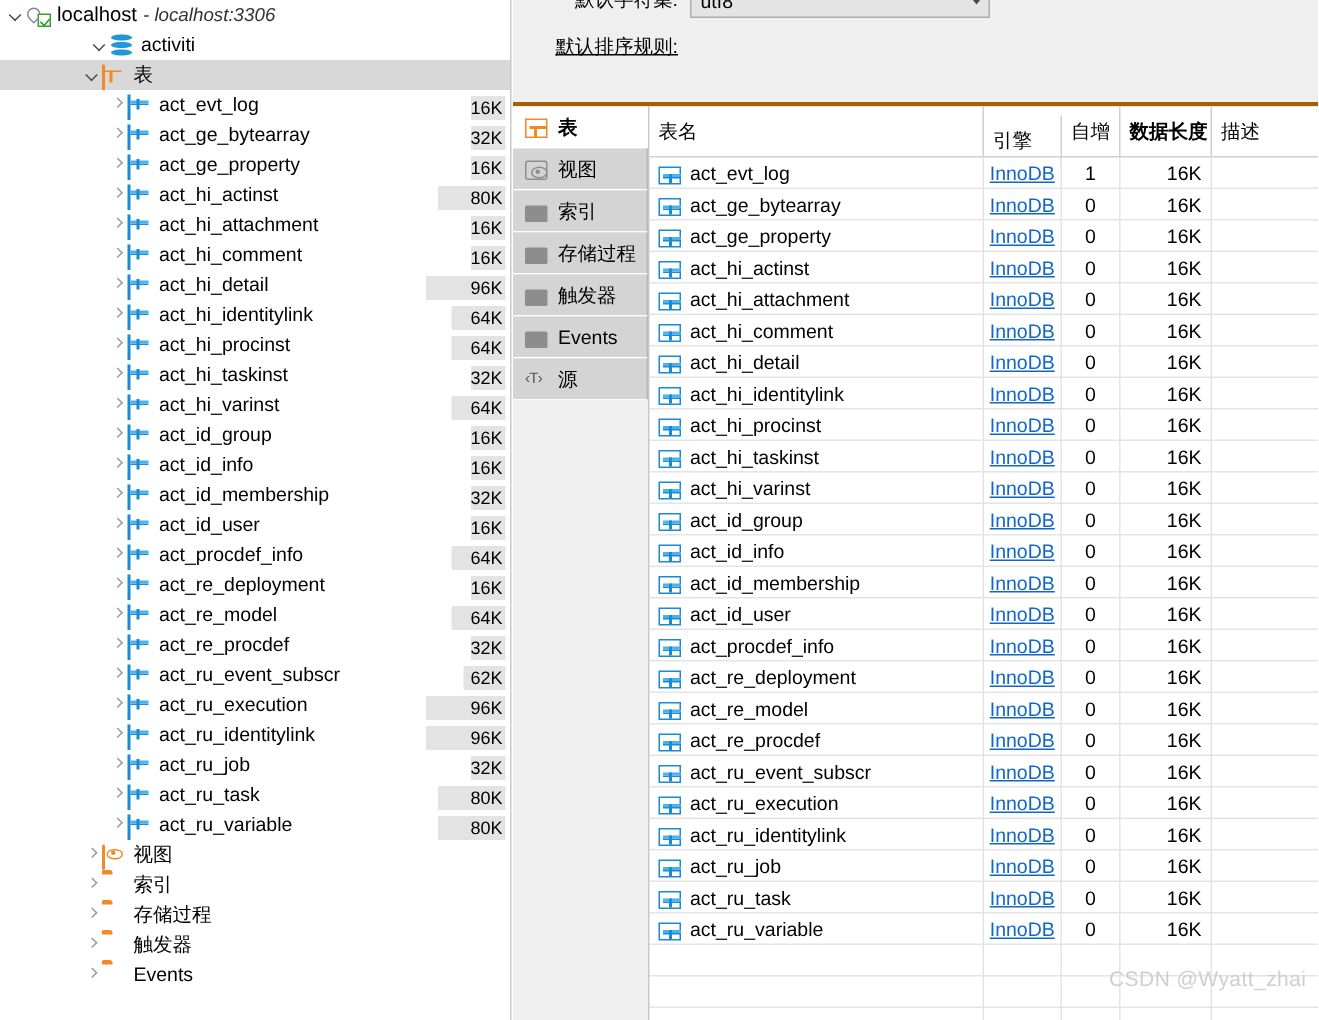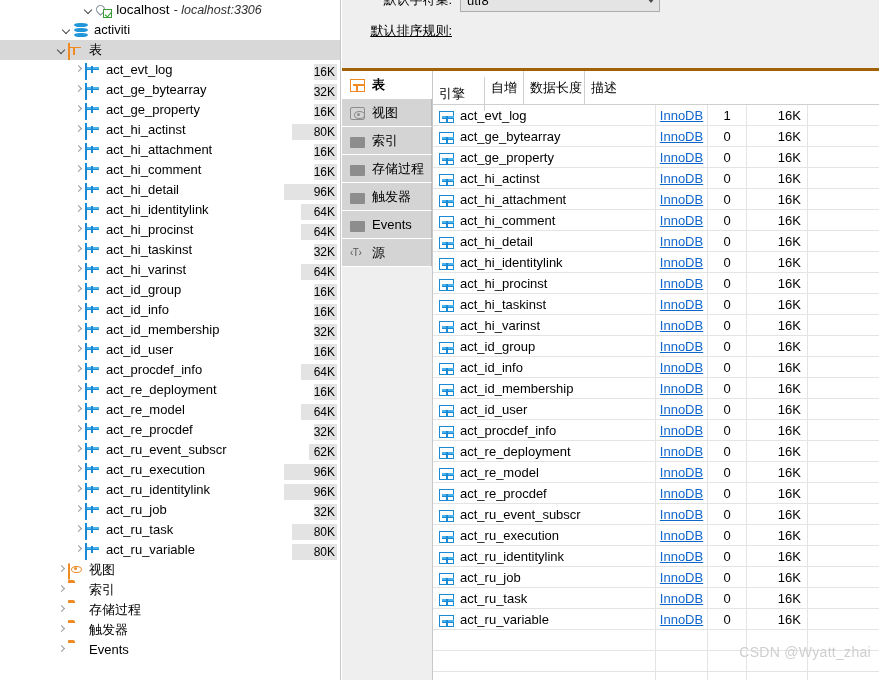--- a/index.html
+++ b/index.html
@@ -367,21 +367,21 @@
     align-items: center;
   }
   .gc.c-name  { width: 223px; }
   .gc.c-eng   { width: 52px; justify-content: center; }
   .gc.c-auto  { width: 39px; justify-content: center; }
   .gc.c-len   { width: 61px; justify-content: flex-end; }
   .gc.c-desc  { width: 64px; border-right: none; }
   .gh.c-name  { width: 223px; }
   .gh.c-eng   { width: 52px; margin-top: 12px; }
   .gh.c-auto  { width: 39px; }
-  .gh.c-len   { width: 61px; }
+  .gh.c-len   { width: 61px; font-weight: bold; }
   .gh.c-desc  { width: 64px; border-right: none; }
   .gc .ic-table { margin-right: 6px; flex: 0 0 15px; position: relative; }
   .eng-link {
     color: #1166cc;
     text-decoration: underline;
     font-size: 13px;
   }
   #watermark {
     position: absolute;
     right: 8px; bottom: 20px;
@@ -391,21 +391,21 @@
     pointer-events: none;
   }
 </style>
 </head>
 <body>
 
 <div id="app">
 
   <div id="tree-pane">
 
-    <div class="tree-row" style="padding-left:4px;justify-content:center;">
+    <div class="tree-row" style="padding-left:4px;">
       <span class="twisty down"></span>
       <span class="tree-icon ic-conn">
         <span class="plug"></span>
           <span class="chk"></span>
       </span>
       <span class="tree-label host">localhost</span>
       <span class="hostsub">- localhost:3306</span>
     </div>
 
 
@@ -660,20 +660,21 @@
           <span>Events</span>
         </div>
         <div class="vtab">
           <span class="vtab-icon ic-tab-src">‹T›</span>
           <span>源</span>
         </div>
       </div>
 
     <div id="grid">
       <div class="grid-header">
+        <div class="gh c-name">表名</div>
         <div class="gh c-eng">引擎</div>
         <div class="gh c-auto">自增</div>
         <div class="gh c-len">数据长度</div>
         <div class="gh c-desc">描述</div>
       </div>
       <div id="grid-body">
           <div class="grid-row">
             <div class="gc c-name">
               <span class="ic-table">
                 <span class="tfill"></span>

